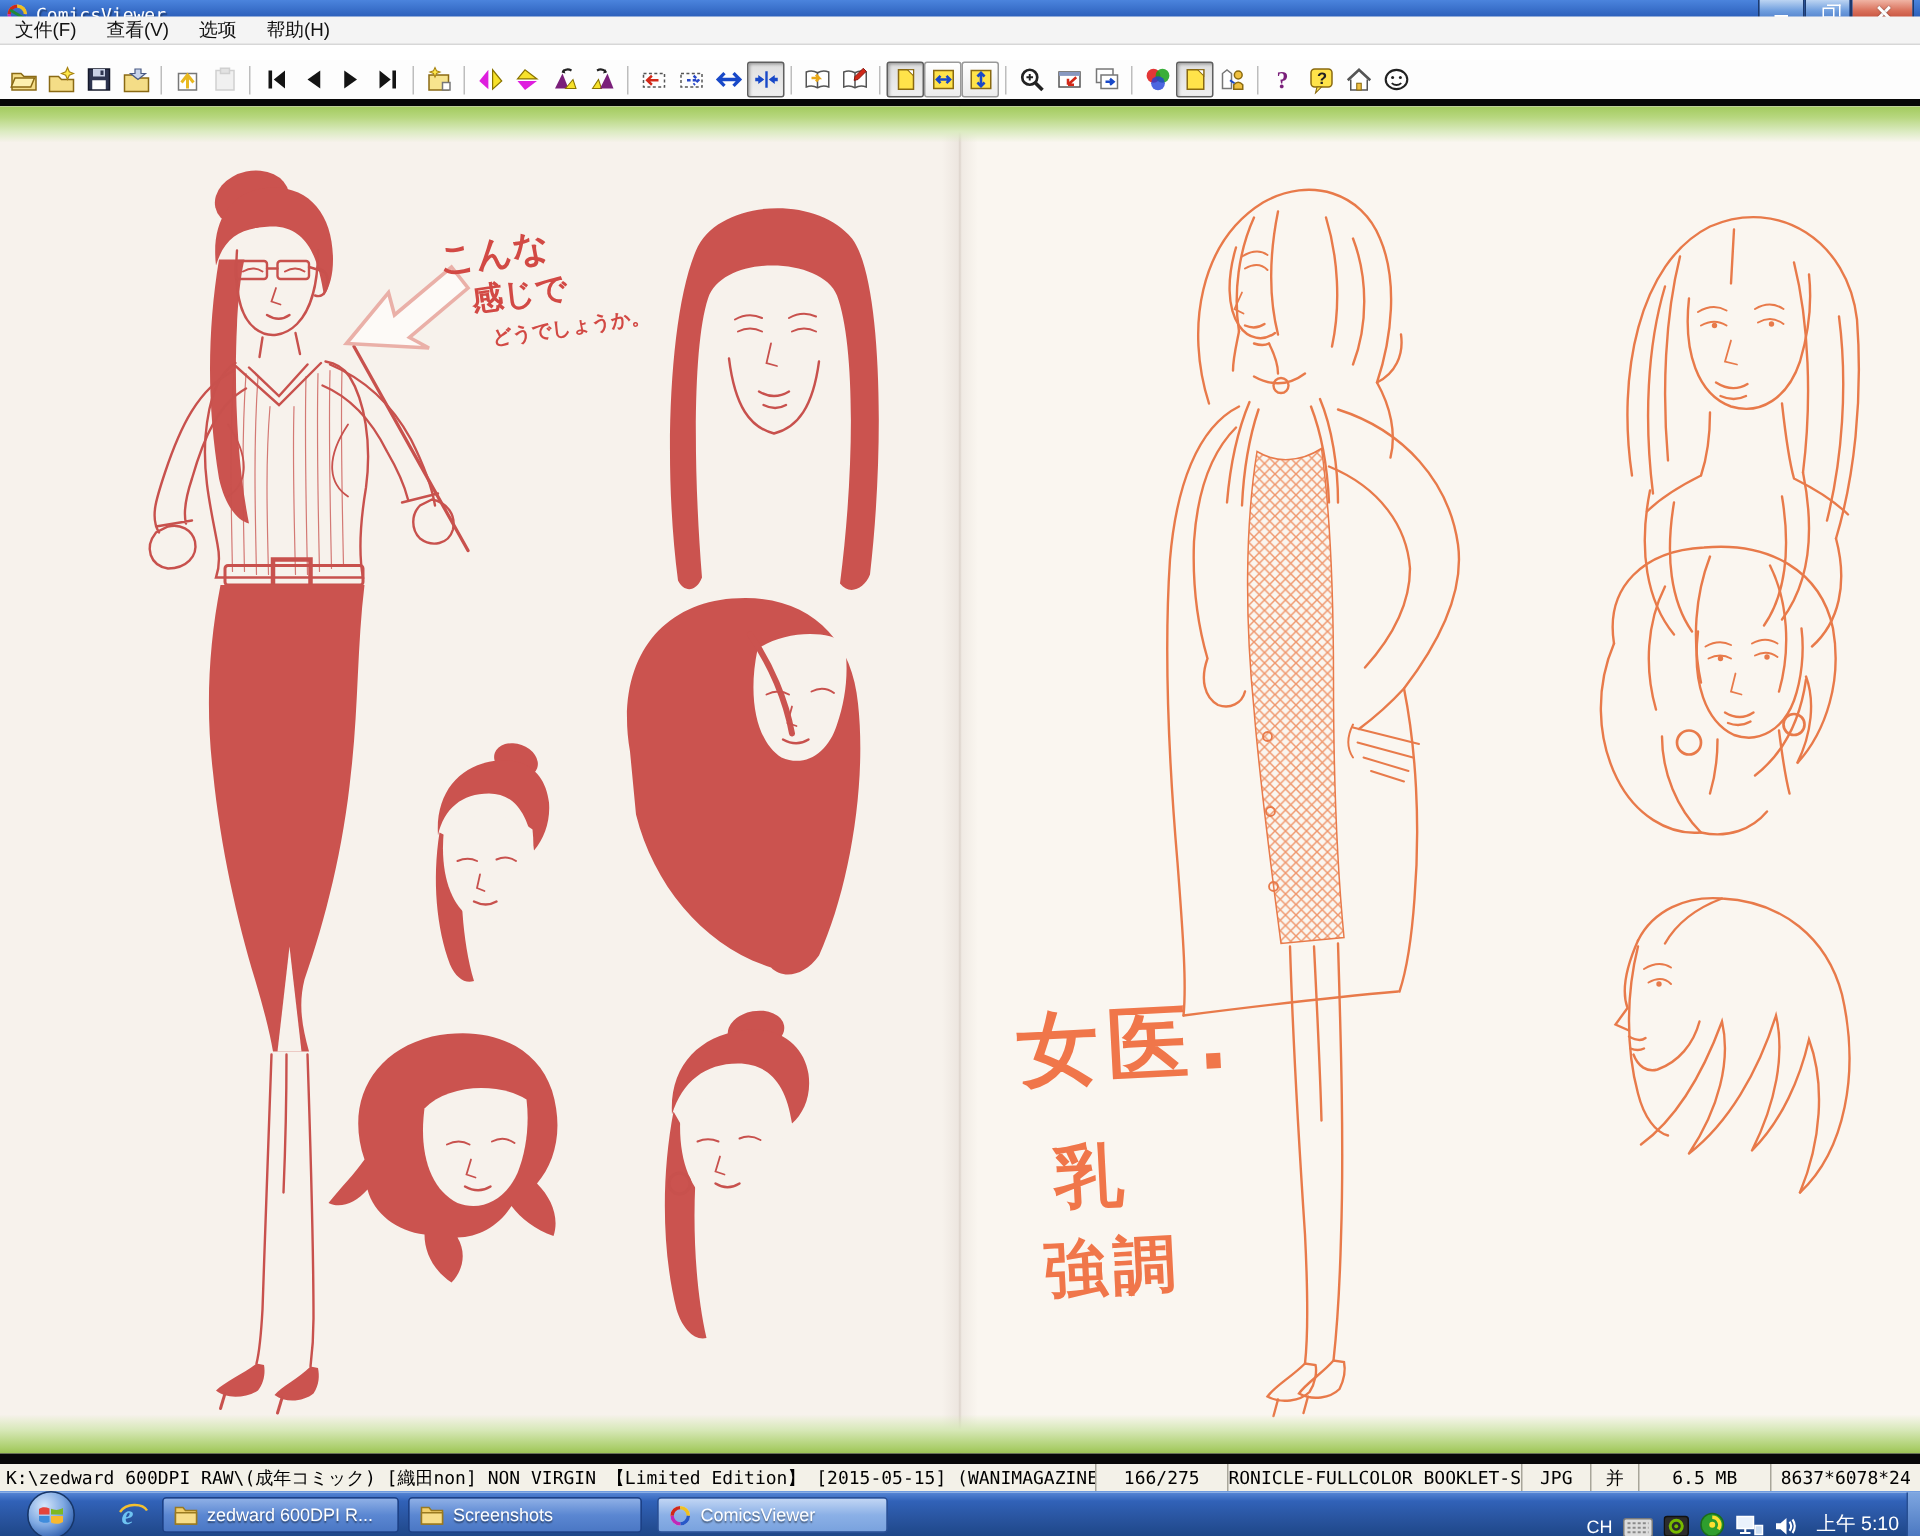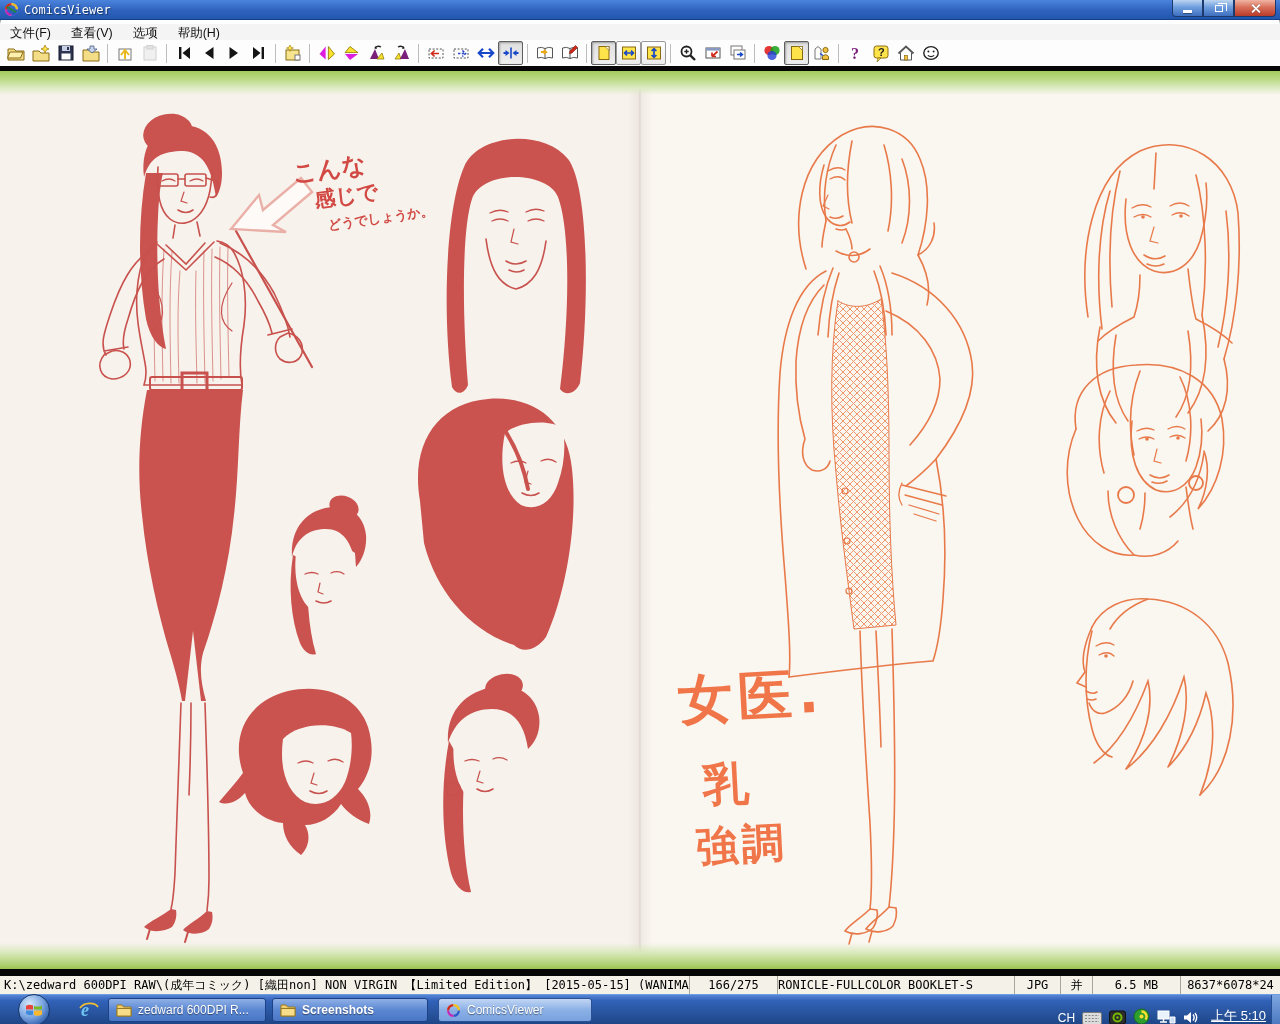--- a/index.html
+++ b/index.html
@@ -22,21 +22,21 @@
   .cap-btn.close { width:42px; border-radius:0 0 4px 0;
     background:linear-gradient(#f0b4a4,#d9705a 45%,#b83b28); }
   .glyph-min { width:9px; height:3px; background:#fff; box-shadow:0 1px 1px rgba(0,0,0,.4); margin-top:6px;}
   .glyph-restore { width:8px; height:7px; border:1px solid #fff; position:relative; background:transparent;}
   .glyph-restore:before { content:""; position:absolute; left:2px; top:-3px; width:8px; height:7px; border:1px solid #fff; border-bottom:none; border-left:none;}
   .glyph-close { position:relative; width:11px; height:11px; }
   .glyph-close:before,.glyph-close:after { content:""; position:absolute; left:5px; top:0; width:2px; height:11px; background:#fff; box-shadow:0 0 1px rgba(0,0,0,.5);}
   .glyph-close:before { transform:rotate(45deg);} .glyph-close:after { transform:rotate(-45deg);}
 
   
-  .menubar { position:absolute; left:0; top:24px; width:1280px; height:19px; background:#f4f4f4;
+  .menubar { position:absolute; left:0; top:11px; width:1280px; height:19px; background:#f4f4f4;
     border-bottom:1px solid #d7d7d7; display:flex; align-items:center; font-size:12.5px; color:#111; }
   .menu-item { padding:2px 10px; cursor:default; }
 
   
   .toolbar { position:absolute; left:0; top:40px; width:1280px; height:26px; background:#fdfdfd;
     display:flex; align-items:center; padding-left:3px; }
   .tb { width:25px; height:24px; display:flex; align-items:center; justify-content:center; border:1px solid transparent; border-radius:2px; }
   .tb.framed { border:1px solid #9a9a9a; background:linear-gradient(#ffffff,#ececec); }
   .tb.pressed { border:1px solid #5f5f5f; background:linear-gradient(#dfdfdf,#efefef); box-shadow:inset 1px 1px 2px rgba(0,0,0,.3); }
   .tb.disabled { opacity:.45; }
@@ -58,42 +58,42 @@
 
   .black-bottom { position:absolute; left:0; top:969px; width:1280px; height:7px; background:#070707; }
 
   
   .statusbar { position:absolute; left:0; top:976px; width:1280px; height:18px; background:#f3f1e8;
     display:flex; align-items:center; font-family:"DejaVu Sans Mono", monospace; font-size:12px; color:#000; }
   .st-seg { height:18px; display:flex; align-items:center; padding:0 4px; border-left:1px solid #a8a69a; white-space:nowrap; overflow:hidden; }
   .st-path { flex:1; border-left:none; }
   .st-pages { width:88px; justify-content:center; }
   .st-name { width:196px; justify-content:center; }
-  .st-fmt { width:46px; justify-content:center;margin-left:41px; }
+  .st-fmt { width:46px; justify-content:center; }
   .st-mode { width:32px; justify-content:center; }
   .st-size { width:88px; justify-content:center; }
   .st-dims { width:100px; justify-content:center; }
 
   
   .taskbar { position:absolute; left:0; top:994px; width:1280px; height:30px;
     background:linear-gradient(#5585d5,#3162b8 20%,#29549f 60%,#1e4788);
     border-top:1px solid #6f9bdf; display:flex; align-items:center; }
   .orb { position:absolute; left:18px; top:-1px; width:32px; height:32px; border-radius:50%;
     background:radial-gradient(circle at 35% 30%, #d6e7fb, #7fa9e2 45%, #2f5fae 80%, #1c4183);
     border:1px solid #173668; display:flex; align-items:center; justify-content:center; }
   .ie-ico { position:absolute; left:78px; top:4px; width:22px; height:22px; }
   .task-btn { position:absolute; top:3px; height:24px; border-radius:3px; border:1px solid #1d4186;
     background:linear-gradient(#8fb0e6,#5b87d2 50%,#4a77c4); display:flex; align-items:center;
     padding:0 7px; color:#fff; font-size:12px; text-shadow:0 1px 1px rgba(0,0,0,.45); white-space:nowrap; overflow:hidden; }
   .task-btn .tico { margin-right:6px; flex:0 0 auto; }
   .task-btn.active { background:linear-gradient(#bed3f3,#86acе4 50%,#7njs) ; }
   .task-btn.active { background:linear-gradient(#c2d6f4,#8bb0e6 50%,#79a2de); border-color:#2a5096; }
   .tray { position:absolute; right:14px; top:0; height:30px; display:flex; align-items:flex-end; gap:7px; }
   .tray-lang { color:#fff; font-size:12px; }
-  .tray-clock { color:#fff; font-size:13px; margin-left:6px;text-decoration:underline; }
+  .tray-clock { color:#fff; font-size:13px; margin-left:6px; }
   .show-desktop { position:absolute; right:0; top:0; width:9px; height:30px;
     background:linear-gradient(#7ea6e0,#4a77c0); border-left:1px solid #274f93; }
 </style>
 </head>
 <body>
 
 <div class="screen">
 
   <div class="titlebar">
     <svg class="app-ico" viewBox="0 0 16 16">
@@ -575,21 +575,21 @@
       <path d="M2,9 C6,3 17,3 20,8" fill="none" stroke="#f4c030" stroke-width="1.6"></path>
     </svg>
 
     <div class="task-btn" style="left:108px; width:158px;">
       <svg class="tico" width="16" height="14" viewBox="0 0 16 14">
           <path d="M1,2 h5 l1.6,2 h7.4 v9 h-14 z" fill="#f2cf6c" stroke="#9a7a20"></path>
           <path d="M1,5.5 h14 v7.5 h-14 z" fill="#f7dd8a" stroke="#9a7a20"></path>
         </svg>
       <span>zedward 600DPI R...</span>
     </div>
-    <div class="task-btn" style="left:272px; width:156px;font-weight:bold;">
+    <div class="task-btn" style="left:272px; width:156px;">
       <svg class="tico" width="16" height="14" viewBox="0 0 16 14">
           <path d="M1,2 h5 l1.6,2 h7.4 v9 h-14 z" fill="#f2cf6c" stroke="#9a7a20"></path>
           <path d="M1,5.5 h14 v7.5 h-14 z" fill="#f7dd8a" stroke="#9a7a20"></path>
         </svg>
       <span>Screenshots</span>
     </div>
     <div class="task-btn active" style="left:438px; width:154px;">
       <svg class="tico" width="15" height="15" viewBox="0 0 16 16">
         <circle cx="8" cy="8" r="6.2" fill="none" stroke="#e8e8e8" stroke-width="1.5"></circle>
         <path d="M2.2,8 A5.8,5.8 0 0 1 8,2.2" fill="none" stroke="#d02818" stroke-width="2.4"></path>

